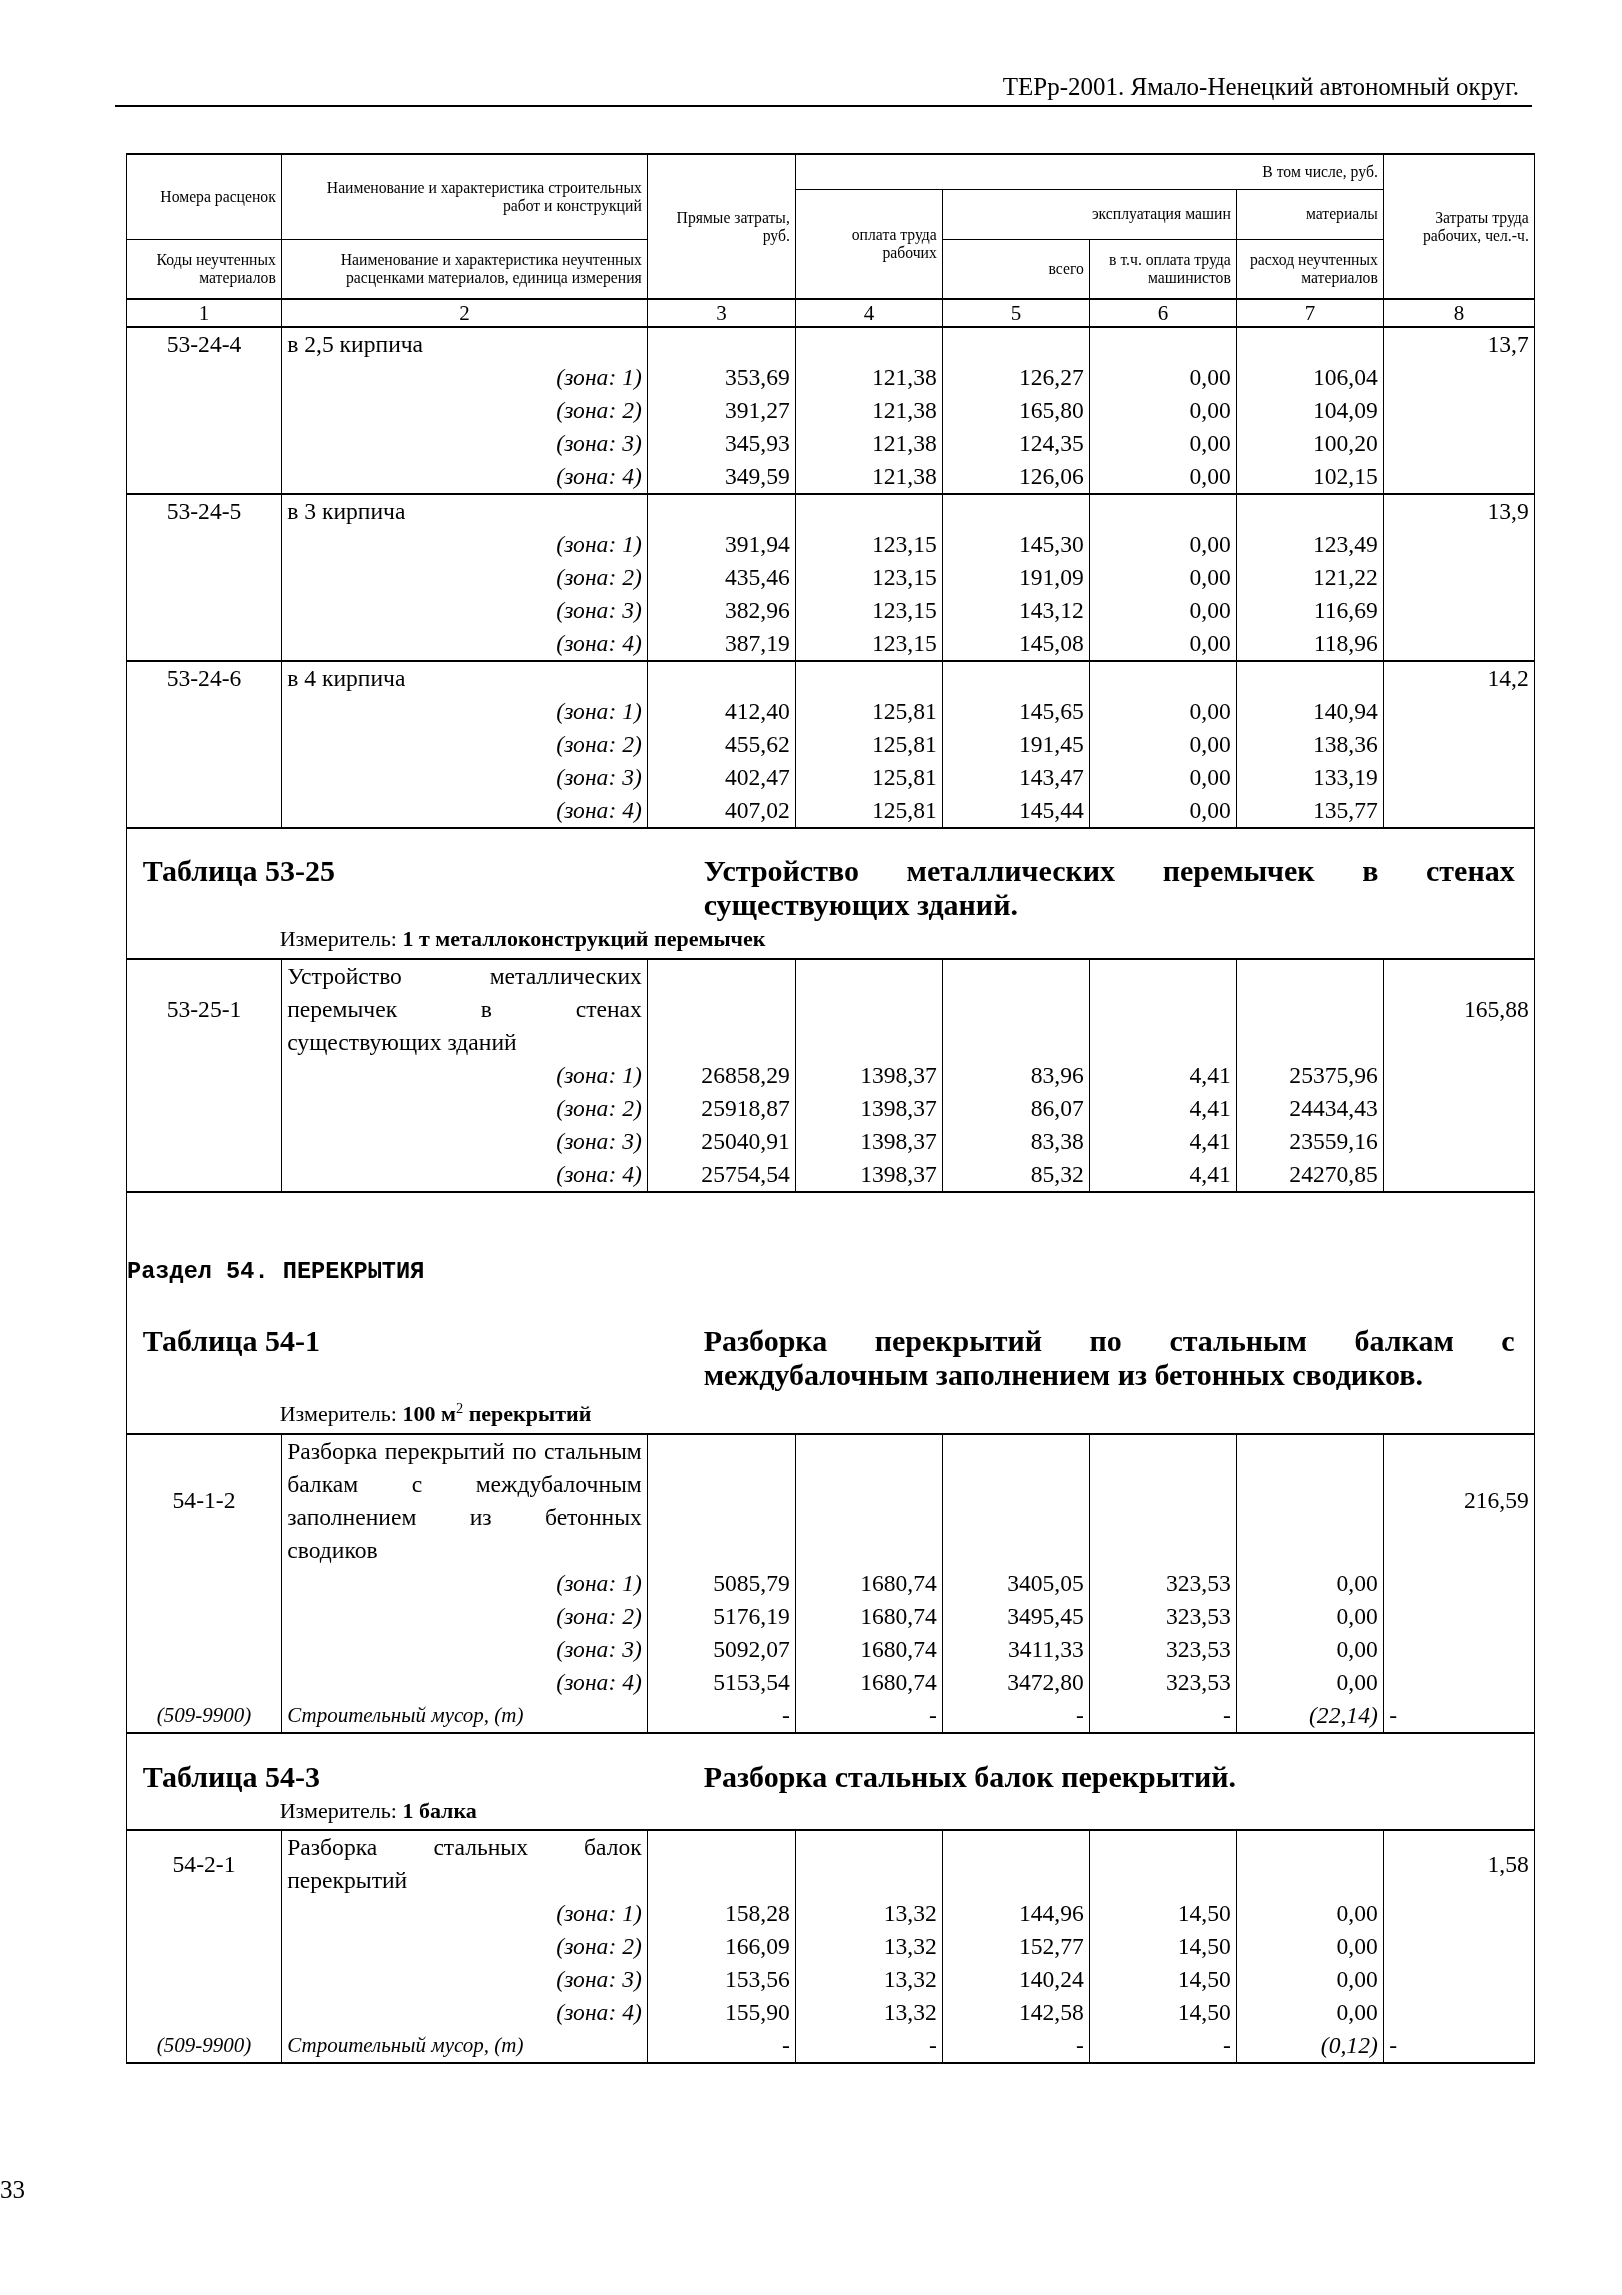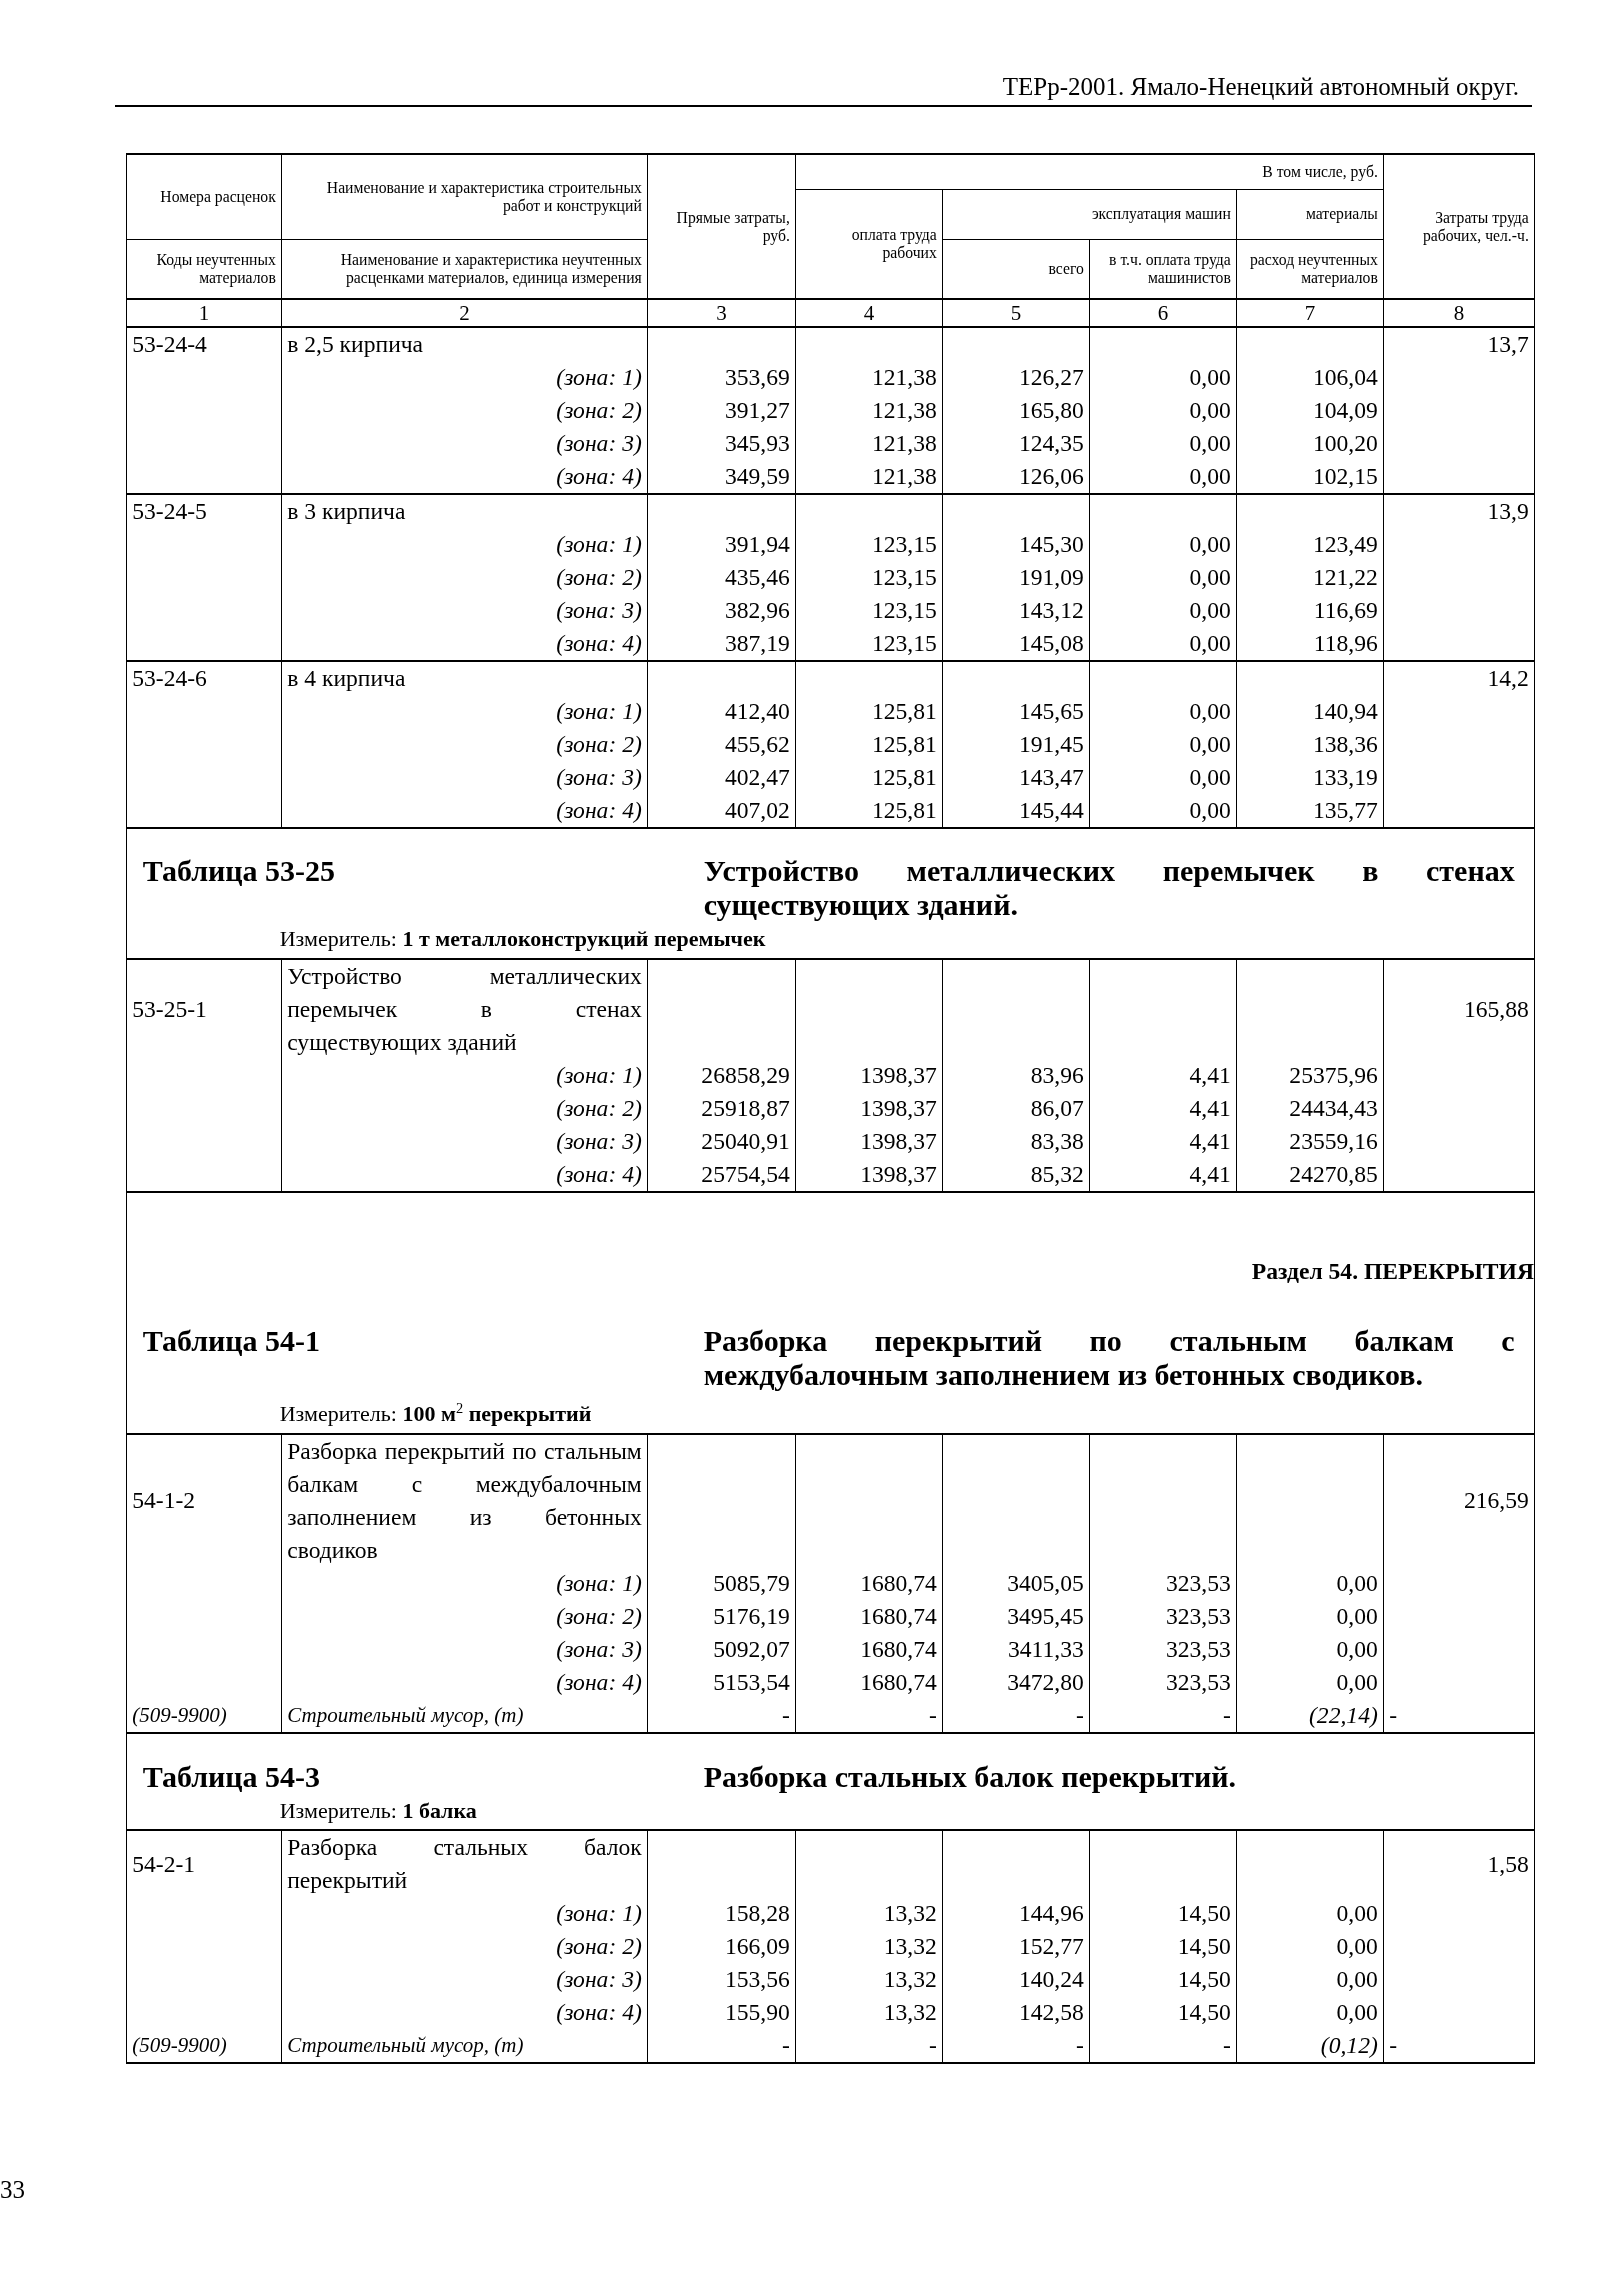--- a/index.html
+++ b/index.html
@@ -8,29 +8,29 @@
   #page-header .txt { position:absolute; right:13px; bottom:3.9px; font-size:25px; }
   #main-table { position:absolute; left:126px; top:153px; width:1407px; border-collapse:collapse; table-layout:fixed; }
   #main-table td { border-left:1.3px solid #000; border-right:1.3px solid #000; padding:0 5.2px; vertical-align:top; font-size:23.6px; line-height:33px; }
   #main-table col.c1 { width:155px; } col.c2 { width:366px; } col.c3 { width:148px; } col.c4 { width:147px; }
   col.c5 { width:147px; } col.c6 { width:147px; } col.c7 { width:147px; } col.c8 { width:151px; }
   .hdr td { font-size:15.7px !important; line-height:17.7px !important; text-align:right; vertical-align:middle !important; border:1.3px solid #000; }
   .hdr-top td { border-top:2.6px solid #000 !important; }
   .thick-top td { border-top:2.6px solid #000 !important; }
   .bot td { border-bottom:2.6px solid #000 !important; }
   .colnum td { text-align:center; font-size:21px !important; line-height:26px !important; border-top:2.6px solid #000 !important; border-bottom:2.6px solid #000 !important; }
-  .code { }
+  .code { text-align:center; }
   .r { text-align:right; }
   .it { font-style:italic;margin-top:28px; }
   .just { text-align:justify; text-align-last:left; }
   .tbl-title { font-weight:bold; font-size:30px; line-height:34px; }
   .tbl-desc { font-weight:bold; font-size:30px; line-height:34px; text-align:justify;margin-left:44px; }
   .meas { font-size:22px; }
   .meas b { font-weight:bold; }
-  .section-title { text-align:right; font-weight:bold; font-size:30px; }
+  .section-title { text-align:left; font-weight:bold; font-size:30px;font-family:Liberation Mono, monospace; }
   #page-number { position:absolute; left:0; width:1623px; top:2176px; font-size:25px; }
   sup { font-size:14.4px; }
 </style>
 </head>
 <body>
 
 <div id="page-header">
   <span class="txt">ТЕРр-2001. Ямало-Ненецкий автономный округ.</span>
 </div>
 

